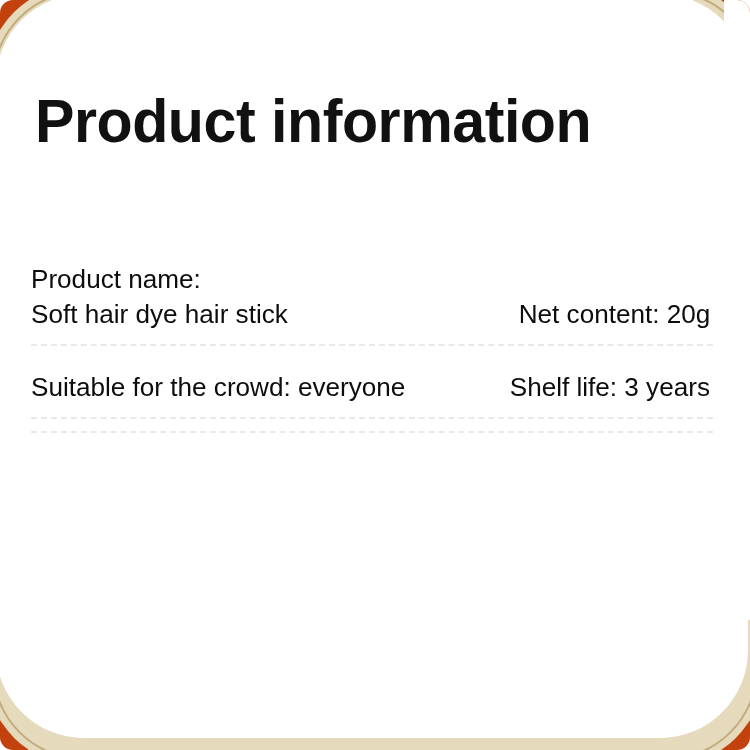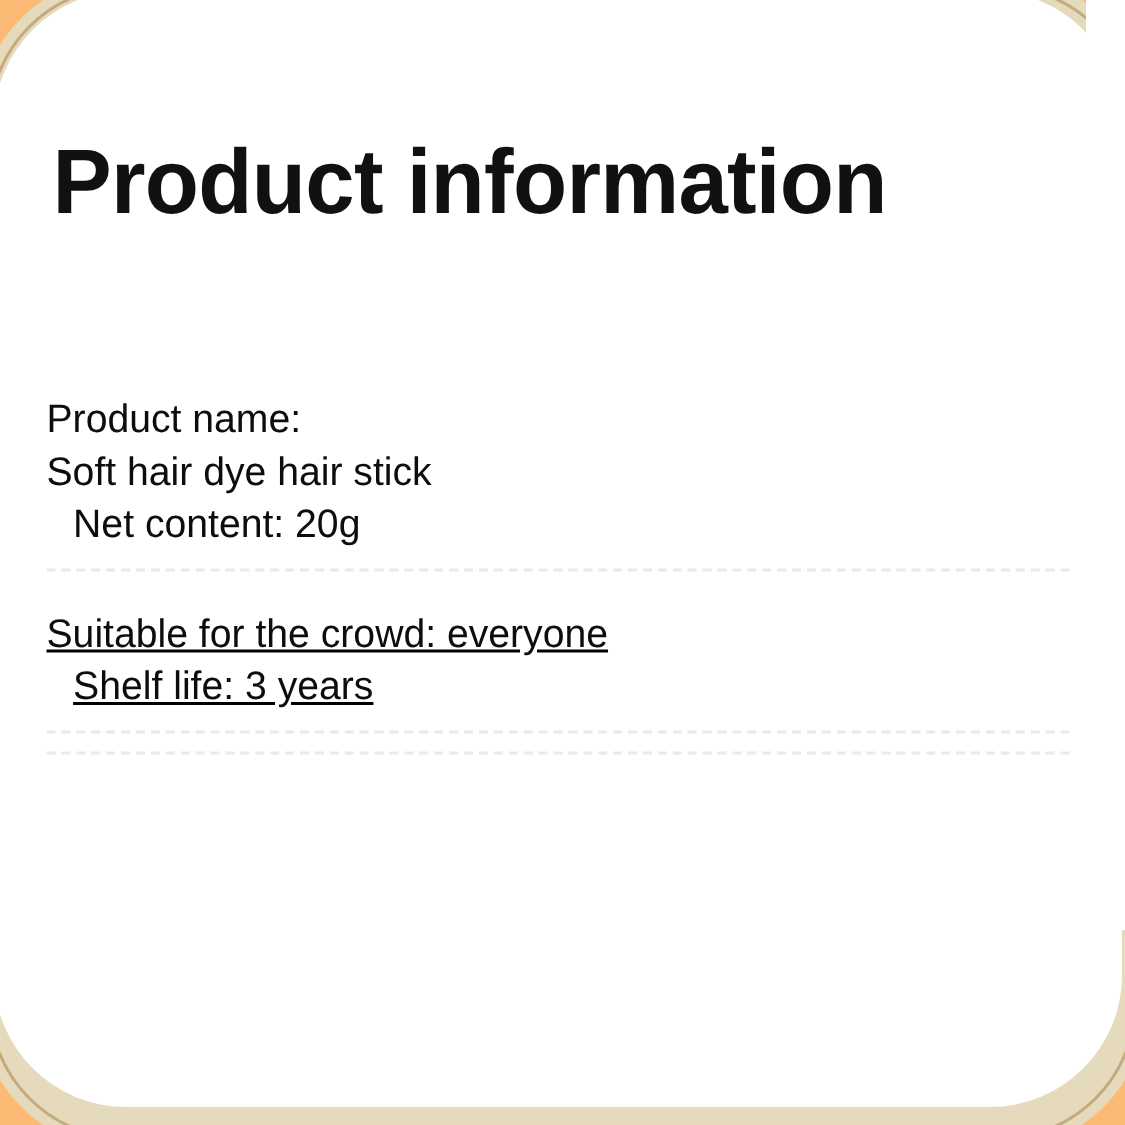--- a/index.html
+++ b/index.html
@@ -7,22 +7,23 @@
     margin: 0;
     padding: 0;
     background: #ffffff;
   }
 
   #screenshot {
     position: relative;
     width: 750px;
     height: 750px;
     overflow: hidden;
-    background: #fdba74;
+    background: #c2410c;
     font-family: "Liberation Sans", sans-serif;
+    border-radius: 13px;
     -webkit-font-smoothing: antialiased;
   }
 
   
   .frame-layer {
     position: absolute;
     inset: 0;
     pointer-events: none;
   }
 
@@ -112,24 +113,23 @@
   .spec-table {
     position: absolute;
     left: 31px;
     top: 258px;
     width: 682px;
   }
 
   .spec-row {
     position: relative;
     display: flex;
-    align-items: flex-start;
+    align-items: flex-end;
     justify-content: space-between;
     padding: 0 0 12px 0;
-    flex-direction: column;
   }
 
   .divider {
     height: 0;
     border-top: 2px dashed #e9e9e9;
     margin: 0 0 12px 0;
     width: 100%;
   }
 
   .cell {
@@ -150,21 +150,21 @@
     white-space: nowrap;
     padding-left: 18px;
   }
 
   .cell-wide {
     width: 100%;
     max-width: 672px;
   }
 
   .row-name   { padding-top: 4px; }
-  .row-crowd  { padding-top: 12px; text-decoration: underline; }
+  .row-crowd  { padding-top: 12px; }
   .row-effic  { padding-top: 14px; }
 
   .name-block .line2 { display: block; }
 </style>
 </head>
 <body>
 
 <div id="screenshot">
 
   <div class="frame-layer">

